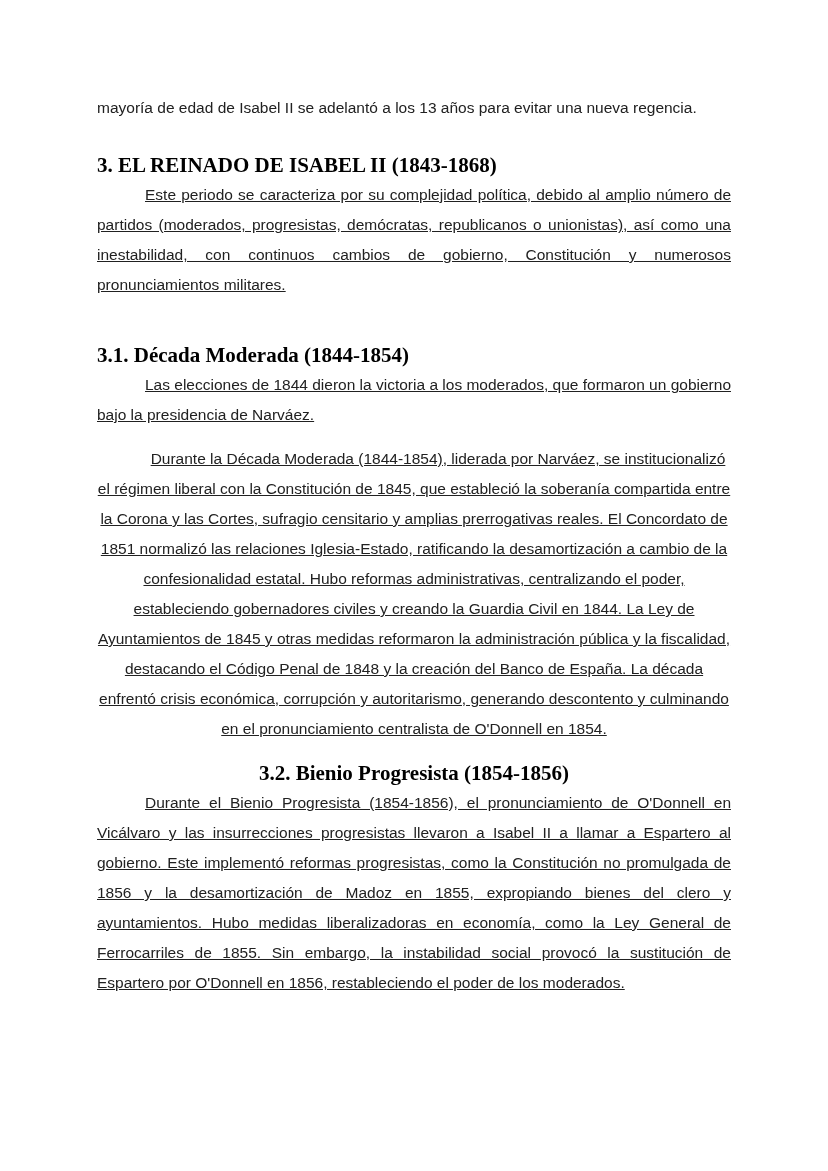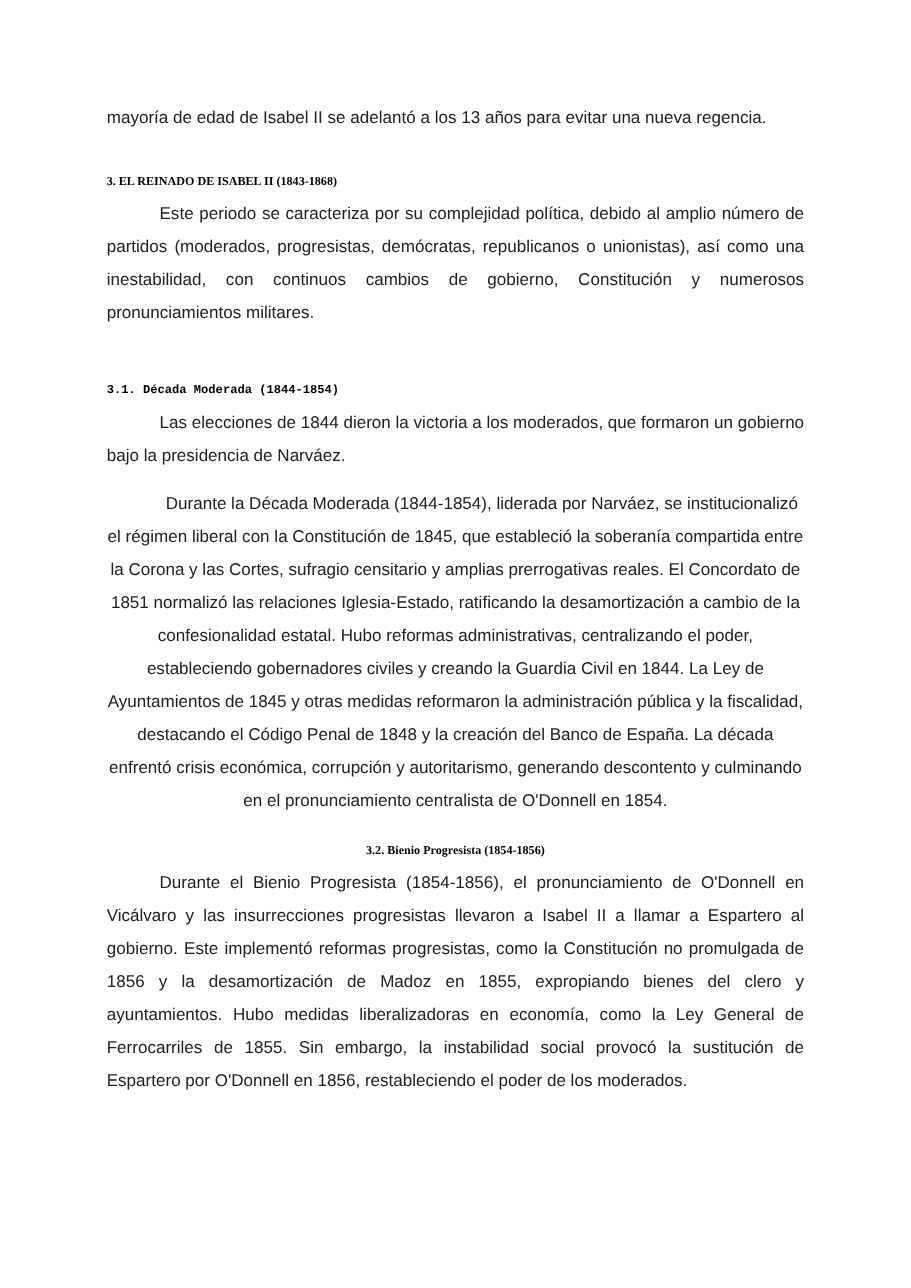--- a/index.html
+++ b/index.html
@@ -21,32 +21,32 @@
   }
   .doc-body{
     width:634px;
     color:var(--text);
     font-family:"Liberation Sans","DejaVu Sans",sans-serif;
     font-size:15.5px;
     line-height:30px;
     text-align:justify;
   }
   .para{margin:0;}
-  .para.indented{text-indent:48px;}
+  .para.indented{text-indent:48px;text-decoration:underline;}
   .heading{
     font-family:"Liberation Serif","DejaVu Serif",serif;
     font-weight:700;
     color:var(--heading);
-    font-size:11px;
+    font-size:21px;
     line-height:30px;
     margin:0;
     text-align:left;
   }
   .gap-after-para{margin-top:27px;}
-  .gap-large{margin-top:40px;font-family:Liberation Mono, monospace;}
+  .gap-large{margin-top:40px;}
   .gap-small{margin-top:14px;text-align:center;}
 </style>
 </head>
 <body>
 
 <main class="page">
   <article class="doc-body">
 
     <p class="para">mayoría de edad de Isabel II se adelantó a los 13 años para evitar una nueva regencia.</p>
 

